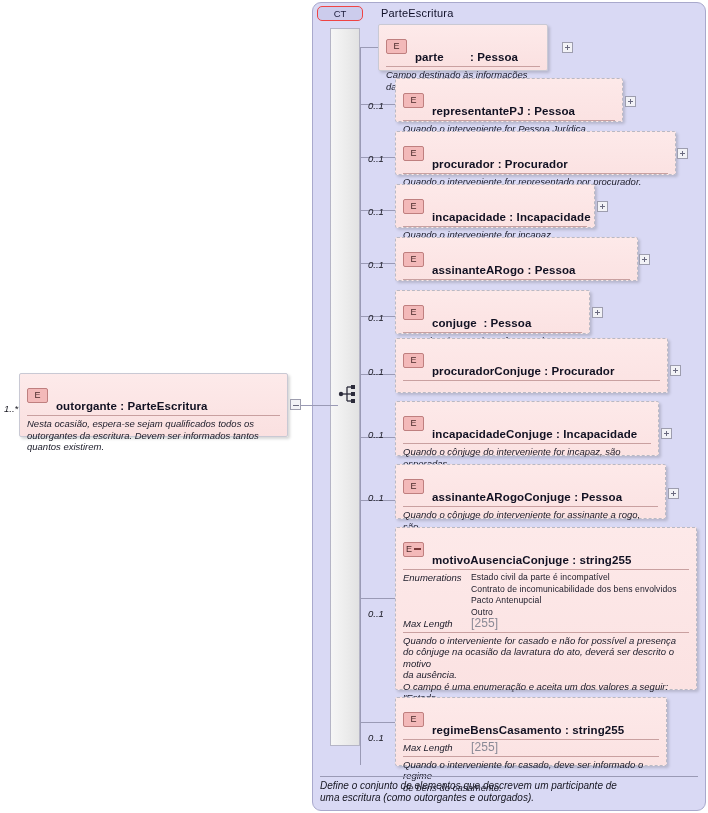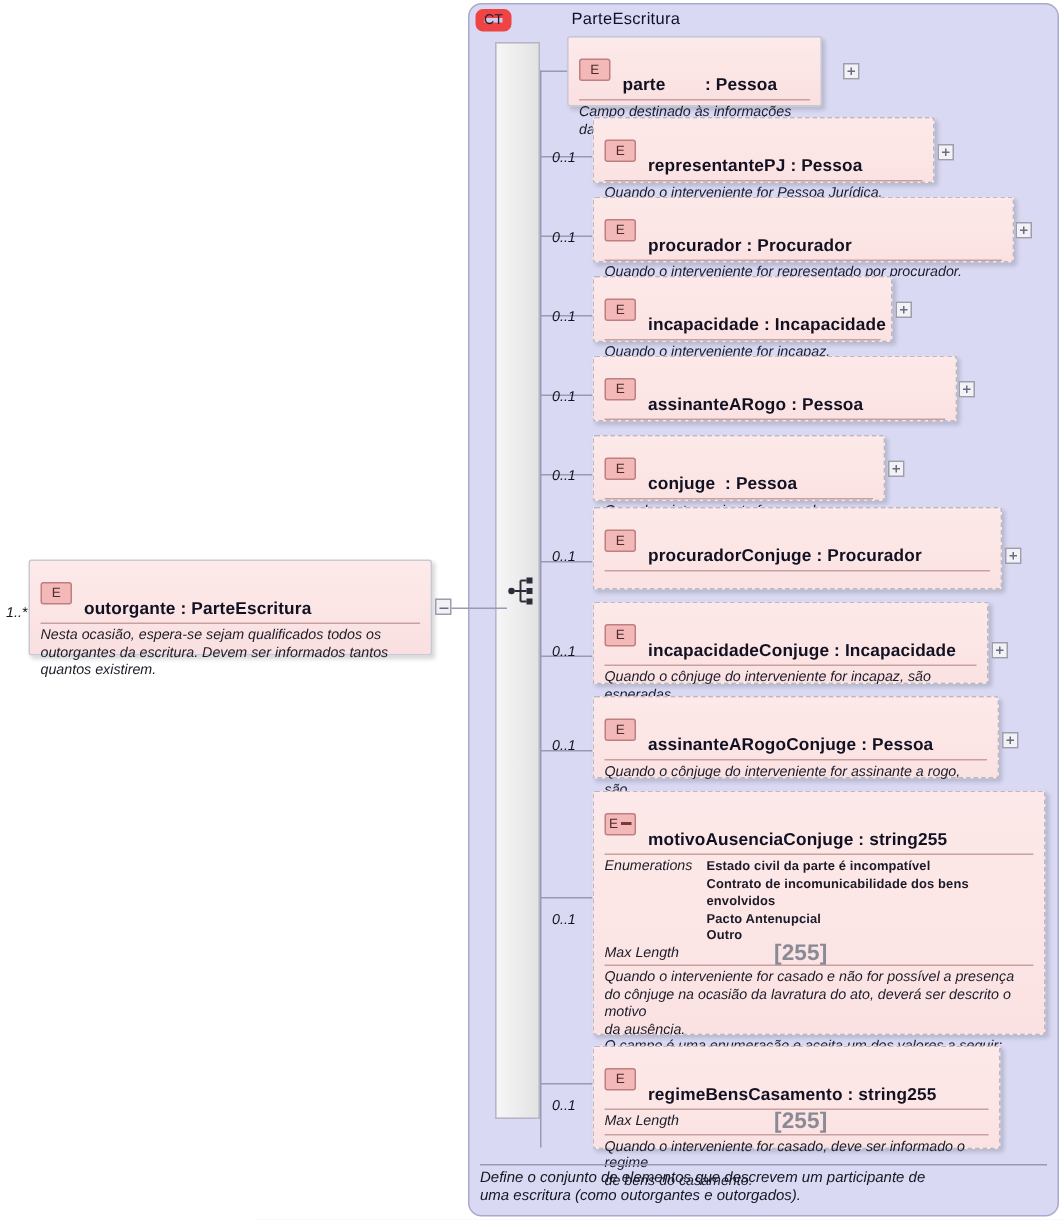--- a/index.html
+++ b/index.html
@@ -79,22 +79,22 @@
     line-height: 11.5px;
     white-space: pre-line;
   }
   .el-facets {
     padding: 2px 7px 2px 7px;
     font-size: 9.5px;
     color: #1a1a28;
   }
   .facet-row { display: flex; align-items: flex-start; line-height: 11.5px; }
   .facet-name { font-style: italic; width: 68px; flex: none; }
-  .facet-vals { white-space: pre-line; font-weight: bold; font-size: 8.6px; letter-spacing: 0.1px;}
-  .facet-vals.plain { font-weight: bold; color: #8a8a96; font-size: 15px; margin-left: 45px;}
+  .facet-vals { white-space: pre-line; font-weight: normal; font-size: 8.6px; letter-spacing: 0.1px;}
+  .facet-vals.plain { font-weight: normal; color: #8a8a96; font-size: 12px;}
 
   
   .occ {
     position: absolute;
     font-size: 9.5px;
     font-style: italic;
     color: #15151f;
     white-space: nowrap;
     margin-top: 16px;
   }
@@ -129,22 +129,22 @@
     position: absolute;
     left: 312px; top: 2px;
     width: 394px; height: 809px;
     background: #d9d9f4;
     border: 1px solid #a9a9cc;
     border-radius: 9px;
   }
   .ct-badge {
     position: absolute;
     left: 317px; top: 6px;
-    width: 24px; height: 15px;
-    border: 6px solid #ef4444;
+    width: 46px; height: 15px;
+    border: 1px solid #ef4444;
     border-radius: 5px;
     background: #ccccec;
     font-size: 9.5px;
     color: #1c1c3a;
     display: flex; align-items: center; justify-content: center;
     line-height: 1;
   }
   .ct-name {
     position: absolute;
     left: 346px; top: 7px;

